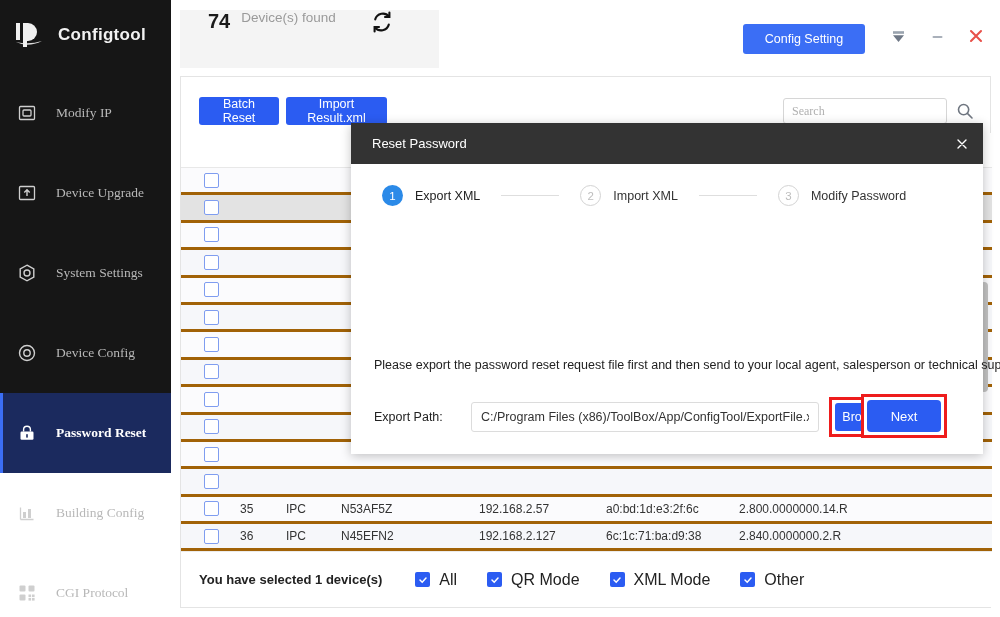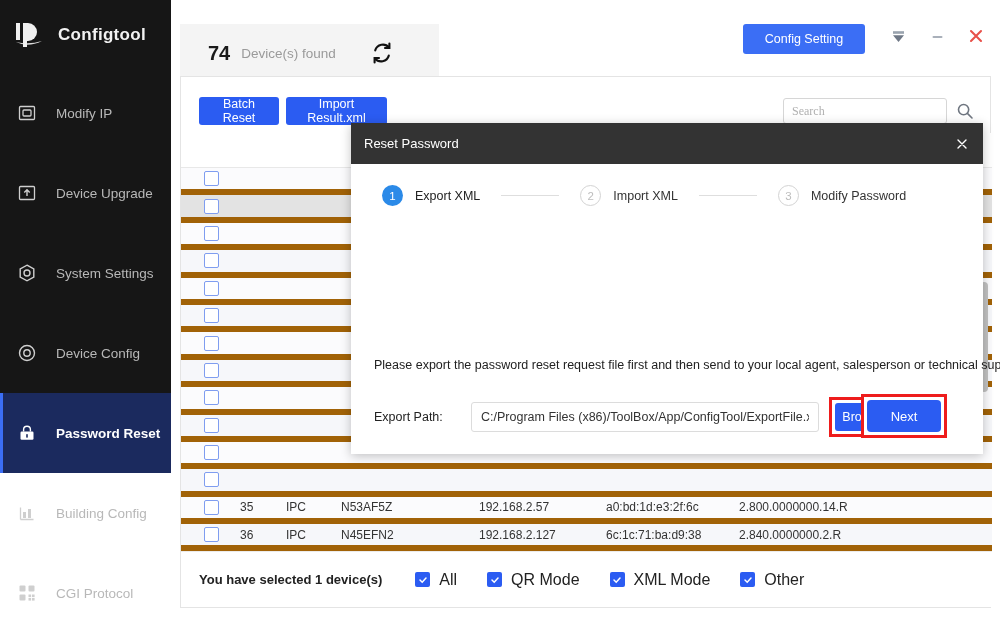--- a/index.html
+++ b/index.html
@@ -36,44 +36,45 @@
   }
   .nav-item .ico {
     width: 22px; height: 22px; flex: 0 0 22px;
     display: flex; align-items: center; justify-content: center;
     color: #cfcfcf;
   }
   .nav-item .lbl {
     margin-left: 18px;
     font-size: 13.5px; color: #b8b8b8;
     white-space: nowrap;
+    font-family: Liberation Serif, serif;
   }
   .nav-item.active { background: #1b2a5e; }
   .nav-item.active::before {
     content:""; position:absolute; left:0; top:0; bottom:0; width:3px;
     background:#3b6ef5;
   }
   .nav-item.active .lbl { color: #ffffff; font-weight: bold; }
   .nav-item.active .ico { color: #ffffff; }
 
   
   .main {
     position: absolute; left: 171px; top: 0;
     width: 829px; height: 617px;
     background: #ffffff;
   }
   .topbar {
     position: absolute; left: 0; top: 0; width: 829px; height: 76px;
     background: #ffffff;
   }
   .found-box {
-    position: absolute; left: 9px; top: 24px;
+    position: absolute; left: 9px; top: 10px;
     width: 259px; height: 58px;
     background: #f4f4f4;
-    display: flex; align-items: center;
+    display: flex; 
   }
   .found-num {
     margin-left: 28px; font-size: 20px; font-weight: bold; color: #1a1a1a;
   }
   .found-lbl { margin-left: 11px; font-size: 13.5px; color: #9a9a9a; }
   .refresh-btn {
     margin-left: 34px; width: 24px; height: 24px; cursor: pointer;
     color: #111;
   }
   .search-setting {
@@ -136,21 +137,21 @@
     font-size: 12.5px; font-weight: bold; color: #222;
   }
   .table-body {
     position: absolute; left: 0; top: 91px; width: 811px; height: 385px;
     overflow: hidden;
   }
   .row {
     position: relative; height: 27.4px; width: 811px;
     display: flex; align-items: center;
     font-size: 12px; color: #333;
-    border-bottom: 6px solid #a16207;
+    border-bottom: 3px solid #a16207;
   }
   .row:nth-child(odd)  { background: #fbfbfd; }
   .row:nth-child(even) { background: #f6f7fa; }
   .row.hl { background: #e3e3e3; }
   .cell { position: absolute; white-space: nowrap; }
   .cb {
     width: 15px; height: 15px; border: 1.5px solid #7f9df0;
     border-radius: 2px; background: #fff;
     cursor: pointer;
   }
@@ -187,21 +188,21 @@
     width: 632px; height: 331px;
     background: #ffffff;
     box-shadow: 0 2px 10px rgba(0,0,0,.24);
     z-index: 40;
   }
   .modal-title {
     height: 41px; background: #333333;
     display: flex; align-items: center;
     color: #ffffff;
   }
-  .modal-title-text { margin-left: 13px; font-size: 13px; }
+  .modal-title-text { margin-left: 21px; font-size: 13px; }
   .modal-close {
     position: absolute; right: 13px; top: 12px;
     width: 17px; height: 17px; cursor: pointer;
     display:flex; align-items:center; justify-content:center;
   }
   .steps {
     position: absolute; left: 0; top: 41px; width: 632px; height: 63px;
     display: flex; align-items: center;
   }
   .step { display: flex; align-items: center; }

